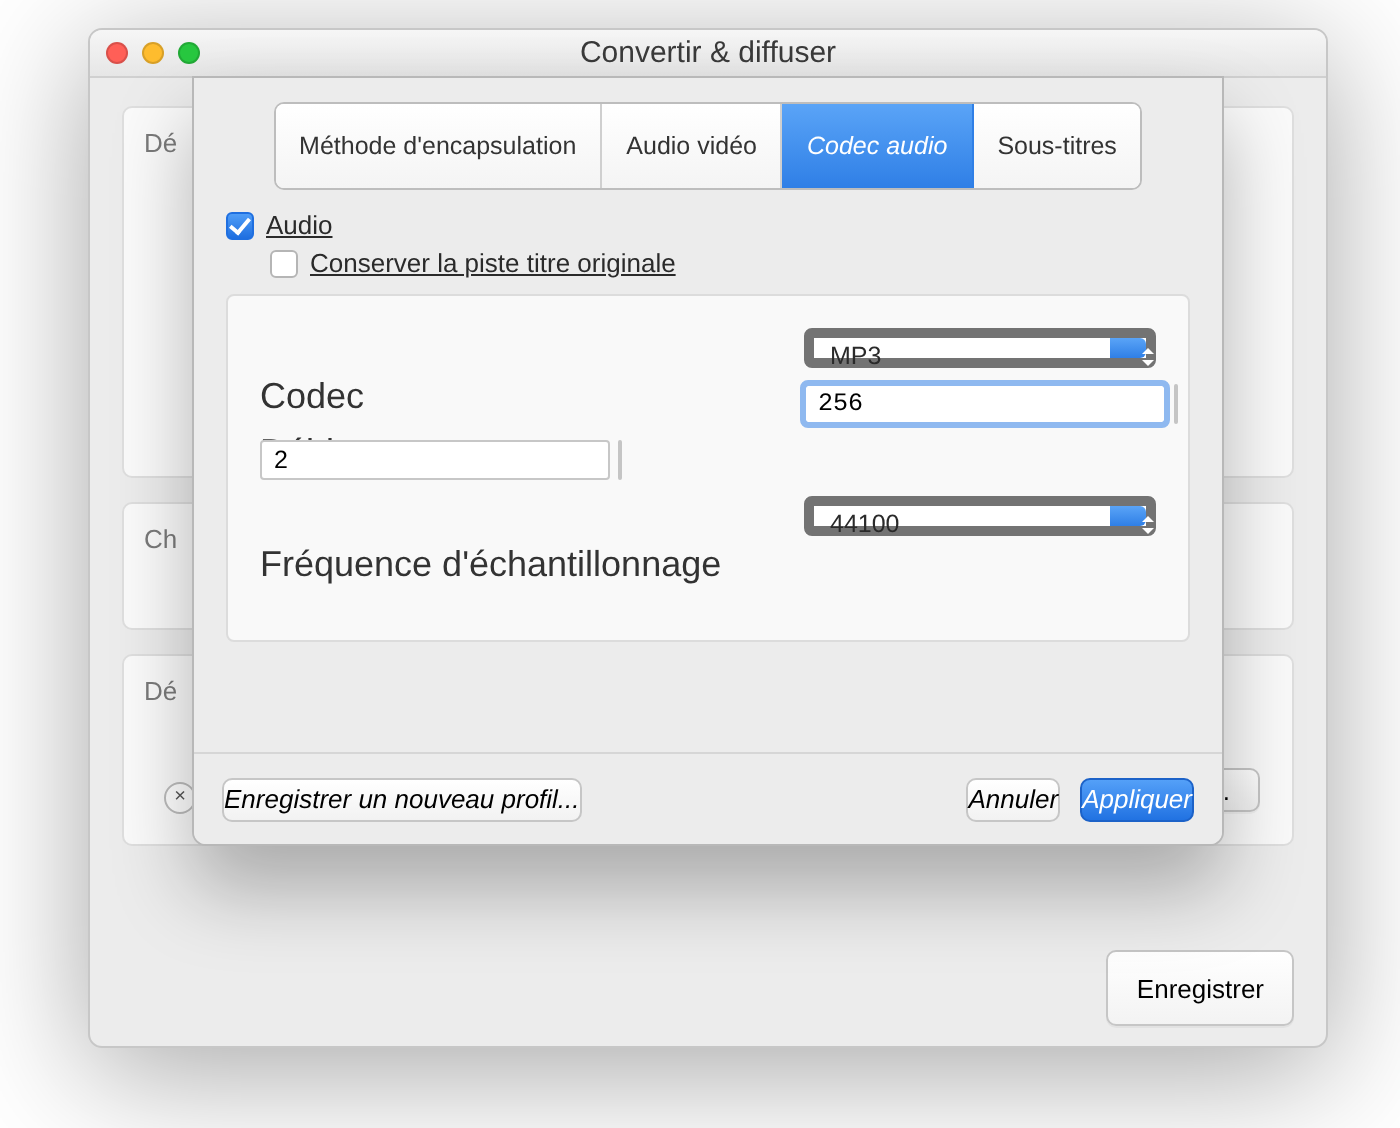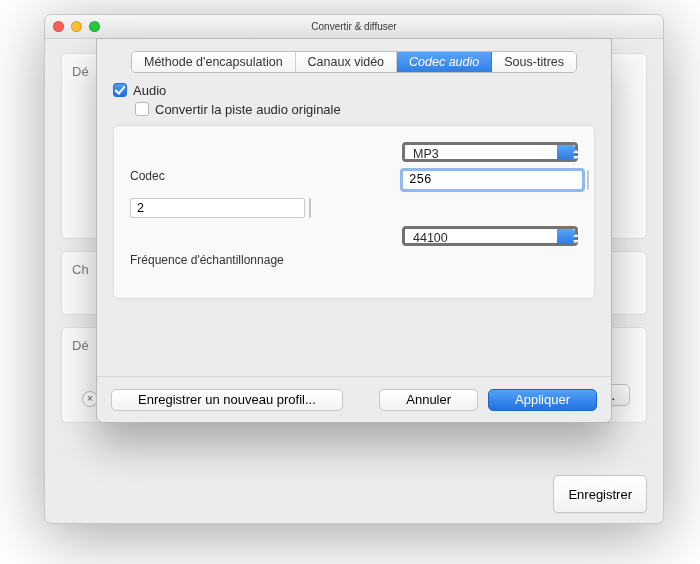--- a/index.html
+++ b/index.html
@@ -34,21 +34,21 @@
     border-bottom: 1px solid #d0d0d0;
     display: flex;
     align-items: center;
     position: relative;
   }
   .traffic-lights { position: absolute; left: 8px; top: 6px; display: flex; gap: 7px; }
   .tl { width: 11px; height: 11px; border-radius: 50%; border: 0.5px solid rgba(0,0,0,0.15); }
   .tl.red { background: #ff5f57; }
   .tl.yellow { background: #febc2e; }
   .tl.green { background: #28c840; }
-  .title { flex:1; text-align:center; font-size: 10px; color:#3a3a3a; }
+  .title { flex:1; text-align:center; font-size: 15px; color:#3a3a3a; }
   .parent-body { position:absolute; left:0; top:24px; right:0; bottom:0; padding: 14px 16px 12px; }
   .panel {
     background: #fafafa;
     border: 1px solid #dedede;
     border-radius: 5px;
     margin-bottom: 12px;
     position: relative;
   }
   .panel.tall1 { height: 186px; }
   .panel.tall2 { height: 64px; }
@@ -105,53 +105,53 @@
     overflow:hidden;
   }
   .tabbar-wrap {
     display:flex; justify-content:center; padding: 12px 0 0;
   }
   .tabbar {
     display:flex; border:1px solid #bdbdbd; border-radius:5px; overflow:hidden;
     background:#fff;
   }
   .tab {
-    padding: 3px 12px; font-size:12.5px; border-right:1px solid #cfcfcf;
+    padding: 14px 12px; font-size:12.5px; border-right:1px solid #cfcfcf;
     background: linear-gradient(#ffffff,#f4f4f4);
     color:#333; cursor:default;
   }
   .tab:last-child { border-right:none; }
   .tab.active {
     background: linear-gradient(#5aa4f7,#2f7fe6);
     color:#fff; border-right-color:#2f7fe6;font-style:italic;
   }
   .sheet-body { padding: 10px 16px 0; }
-  .check-row { display:flex; align-items:flex-start; gap:6px; margin-bottom:4px; font-size:13px; }
+  .check-row { display:flex; align-items:flex-end; gap:6px; margin-bottom:4px; font-size:13px;text-decoration:underline; }
   .check-row.indent { margin-left: 22px; }
   input[type=checkbox].mac {
     appearance:none; width:14px; height:14px; border:1px solid #b5b5b5; border-radius:3px;
     background:#fff; position:relative;
   }
   input[type=checkbox].mac:checked {
     background: linear-gradient(#4f9df7,#1f6fe0); border-color:#1f6fe0;
   }
   input[type=checkbox].mac:checked::after {
     content:""; position:absolute; left:3px; top:0px; width:4px; height:8px;
     border:2px solid #fff; border-top:0; border-left:0; transform:rotate(40deg);
   }
   .form-panel {
     border:1px solid #dcdcdc; background:#f9f9f9; border-radius:4px;
     padding: 12px 16px; margin-top:8px; height: 174px;
   }
   .form-row { display:flex; align-items:center; height:28px; }
-  .form-label { flex:1; font-size:12px; color:#333;margin-top:48px; }
+  .form-label { flex:1; font-size:18px; color:#333;margin-top:48px; }
   .form-control { width: 176px; display:flex; align-items:center; }
   .select {
     position:relative; width:100%; height:20px;
-    background:#fff; border:3px solid #737373; border-radius:4px;
+    background:#fff; border:5px solid #737373; border-radius:4px;
     font-size:12.5px; padding: 0 22px 0 8px; line-height:18px;
   }
   .select::after {
     content:""; position:absolute; right:0; top:0; width:18px; height:100%;
     background: linear-gradient(#5aa4f7,#2f7fe6); border-radius:0 3px 3px 0;
   }
   .select .chev { position:absolute; right:4px; top:3px; z-index:2; pointer-events:none; }
   .select .chev::before, .select .chev::after {
     content:""; position:absolute; left:2px; width:0; height:0;
     border-left:3px solid transparent; border-right:3px solid transparent;
@@ -174,23 +174,24 @@
   .stepper .up .arr { border-bottom:4px solid #6a6a6a; }
   .stepper .down .arr { border-top:4px solid #6a6a6a; }
   .sheet-footer {
     position:absolute; left:0; right:0; bottom:0; height:46px;
     border-top:1px solid #d6d6d6;
     display:flex; align-items:center; padding: 0 14px;
     background:#ececec;
   }
   .sheet-footer .spacer { flex:1; }
   .btn {
-    height:22px; padding:0 26px; font-size:13px; border-radius:5px;
+    height:22px; padding:0 0; font-size:13px; border-radius:5px;
     border:1px solid #c6c6c6; background:linear-gradient(#fff,#f2f2f2);
     margin-left:10px;
+    font-style:italic;
   }
   .btn.primary {
     background: linear-gradient(#54a0f8,#2172e2);
     border-color:#1c62c8; color:#fff;
   }
 </style>
 </head>
 <body>
 
 <div class="shadow-wrap">
@@ -224,34 +225,34 @@
     </div>
     <div class="parent-footer">
       <button class="mac-btn">Enregistrer</button>
     </div>
   </div>
 
   <div class="sheet">
     <div class="tabbar-wrap">
       <div class="tabbar">
         <div class="tab">Méthode d'encapsulation</div>
-        <div class="tab">Canaux vidéo</div>
+        <div class="tab">Audio vidéo</div>
         <div class="tab active">Codec audio</div>
         <div class="tab">Sous-titres</div>
       </div>
     </div>
 
     <div class="sheet-body">
       <label class="check-row">
         <input type="checkbox" class="mac" checked="" style="">
         <span>Audio</span>
       </label>
       <label class="check-row indent">
         <input type="checkbox" class="mac" style="">
-        <span>Convertir la piste audio originale</span>
+        <span>Conserver la piste titre originale</span>
       </label>
 
       <div class="form-panel">
         <div class="form-row">
           <div class="form-label">Codec</div>
           <div class="form-control">
             <div class="select">
               <span>MP3</span>
               <span class="chev"></span>
             </div>

